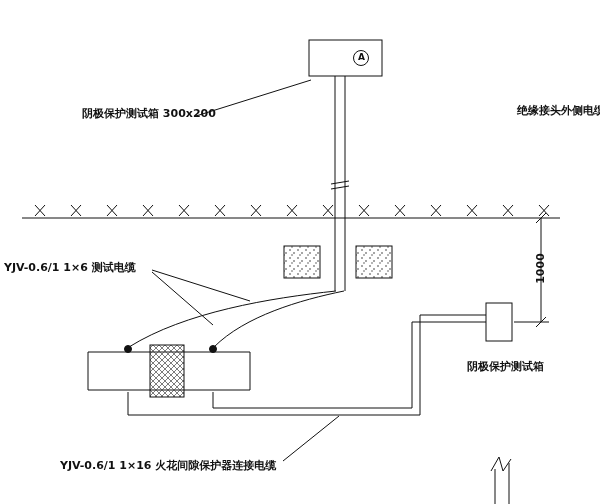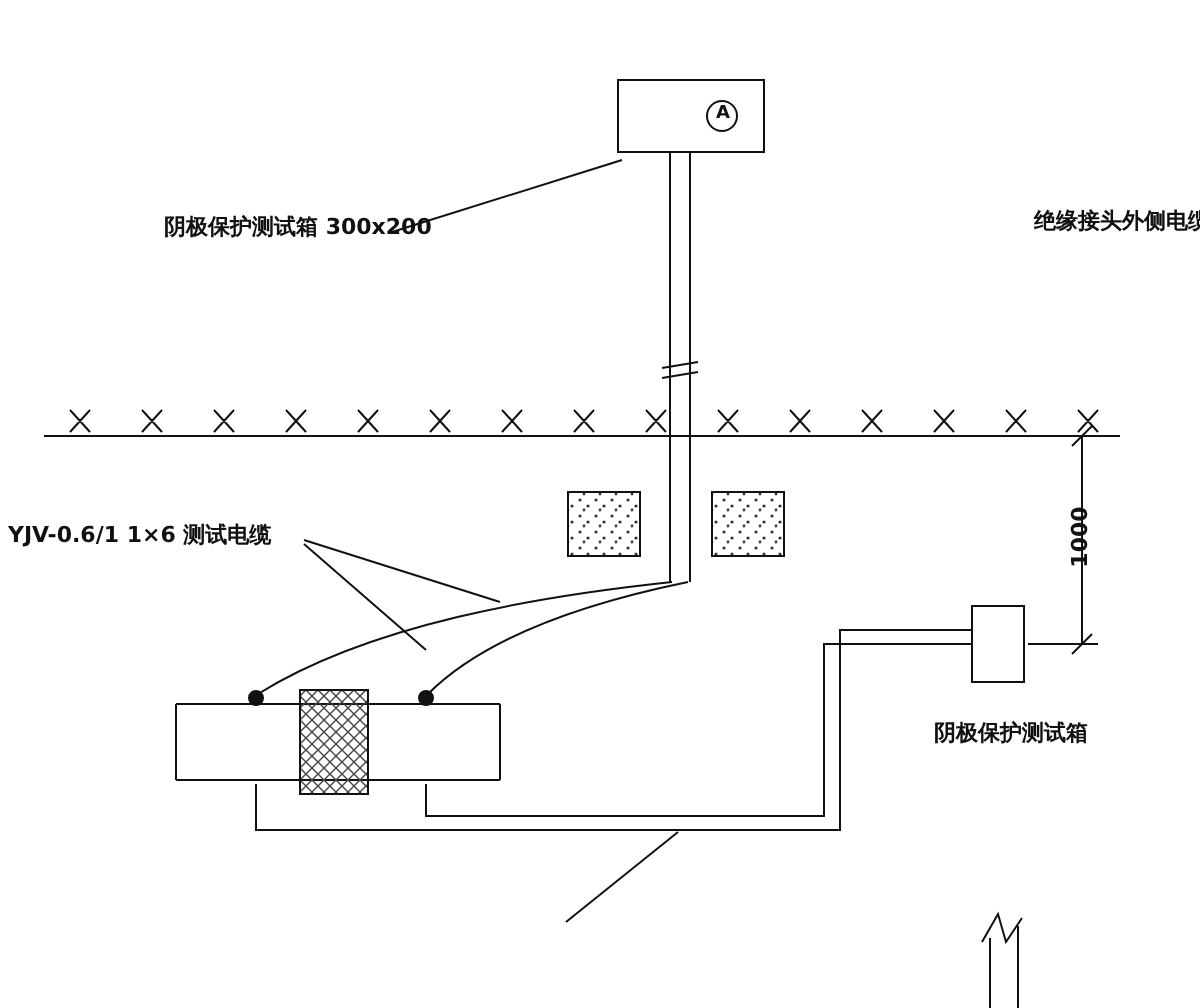--- a/index.html
+++ b/index.html
@@ -105,19 +105,20 @@
   </svg>
 
   <div class="lbl" style="left:82px;top:107px;">阴极保护测试箱 300x200</div>
 
   <div class="lbl" style="left:517px;top:104px;">绝缘接头外侧电缆</div>
 
   <div class="lbl" style="left:4px;top:241px;margin-top:20px;">YJV-0.6/1 1×6  测试电缆</div>
 
   <div class="lbl" style="left:467px;top:360px;">阴极保护测试箱</div>
 
+  <div class="lbl" style="left:60px;top:459px;">YJV-0.6/1 1×16  火花间隙保护器连接电缆</div>
 
   <div class="ammeter">A</div>
 
   <div class="dim">1000</div>
 
 
 </div>
 
 </body></html>

